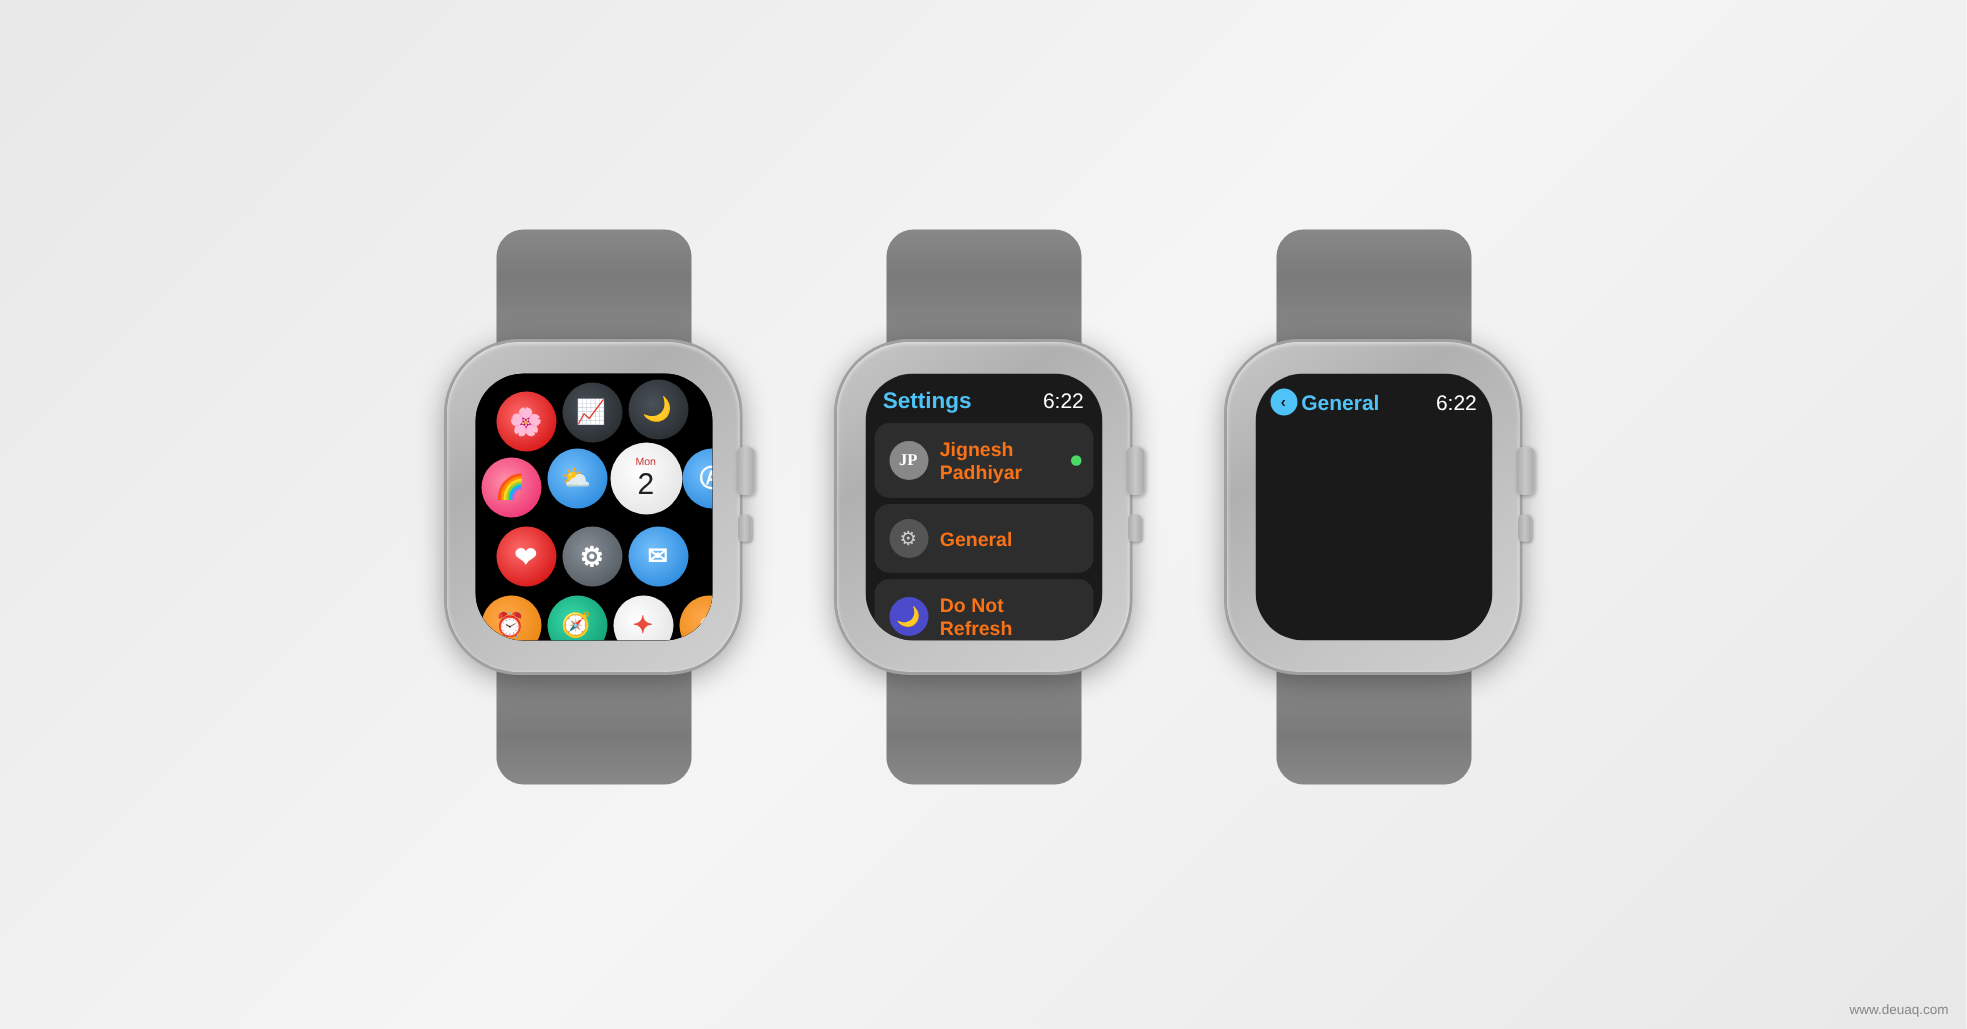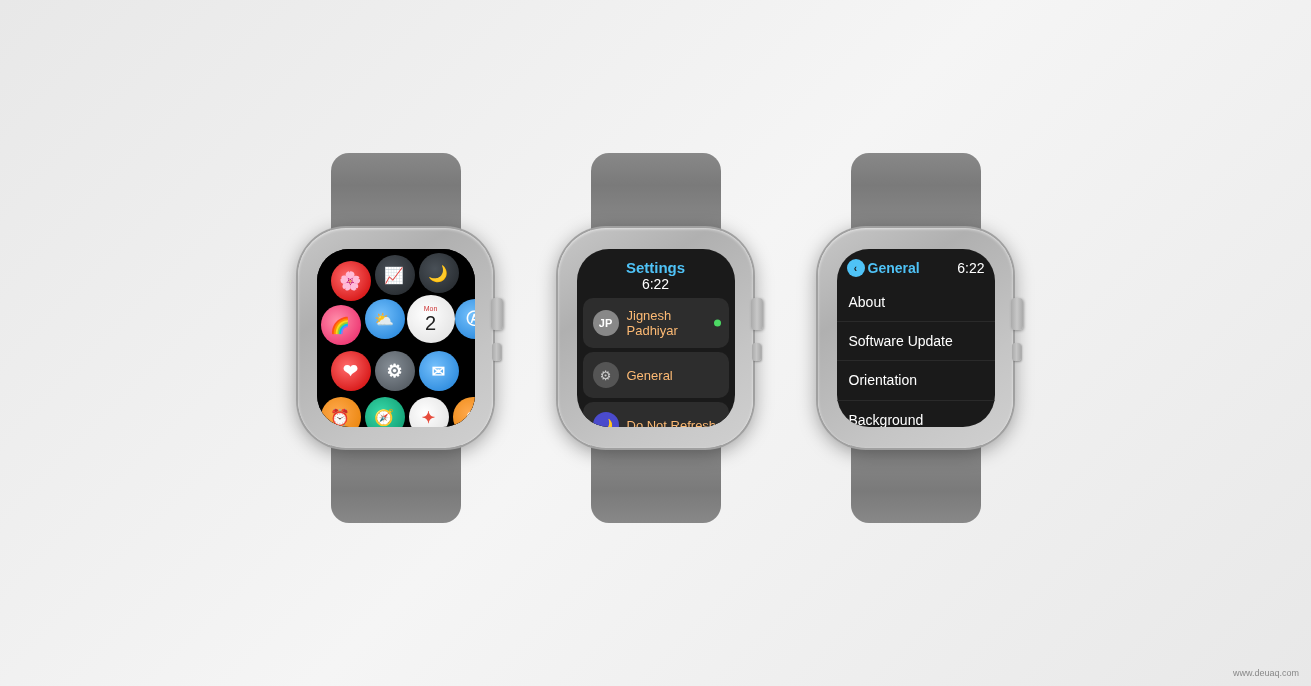--- a/index.html
+++ b/index.html
@@ -133,24 +133,23 @@
       width: 100%;
       height: 100%;
       background: #1a1a1a;
       display: flex;
       flex-direction: column;
     }
 
     .settings-header {
       display: flex;
       justify-content: space-between;
-      align-items: center;
+      align-items: flex-start;
       padding: 10px 12px 6px;
       flex-shrink: 0;
-      flex-direction: column;
     }
 
     .settings-title {
       color: #4fc3f7;
       font-size: 15px;
       font-weight: 600;
     }
 
     .settings-time {
       color: white;
@@ -179,26 +178,27 @@
 
     .settings-item-icon {
       width: 26px;
       height: 26px;
       border-radius: 50%;
       display: flex;
       align-items: center;
       justify-content: center;
       font-size: 13px;
       flex-shrink: 0;
+      font-family: Liberation Serif, serif;
     }
 
     .settings-item-text {
-      color: #fdba74;
+      color: #f97316;
       font-size: 13px;
-      font-weight: 400;
+      font-weight: 700;
     }
 
     .green-dot {
       position: absolute;
       right: 8px;
       top: 50%;
       transform: translateY(-50%);
       width: 7px;
       height: 7px;
       background: #4cd964;
@@ -378,34 +378,20 @@
       <div class="side-button"></div>
       <div class="watch-screen">
         <div class="screen-general">
           <div class="general-header">
             <div class="general-back">
               <div class="back-chevron">‹</div>
               <span>General</span>
             </div>
             <span class="general-time">6:22</span>
           </div>
-          <div class="general-list">
-            <div class="general-item">
-              <span class="general-item-text">About</span>
-            </div>
-            <div class="general-item">
-              <span class="general-item-text">Software Update</span>
-            </div>
-            <div class="general-item">
-              <span class="general-item-text">Orientation</span>
-            </div>
-            <div class="general-item">
-              <span class="general-item-text">Background<br>App Refresh</span>
-            </div>
-          </div>
         </div>
       </div>
     </div>
     <div class="band-bottom"></div>
   </div>
 </div>
 
 <div class="watermark">www.deuaq.com</div>
 
 </body></html>

